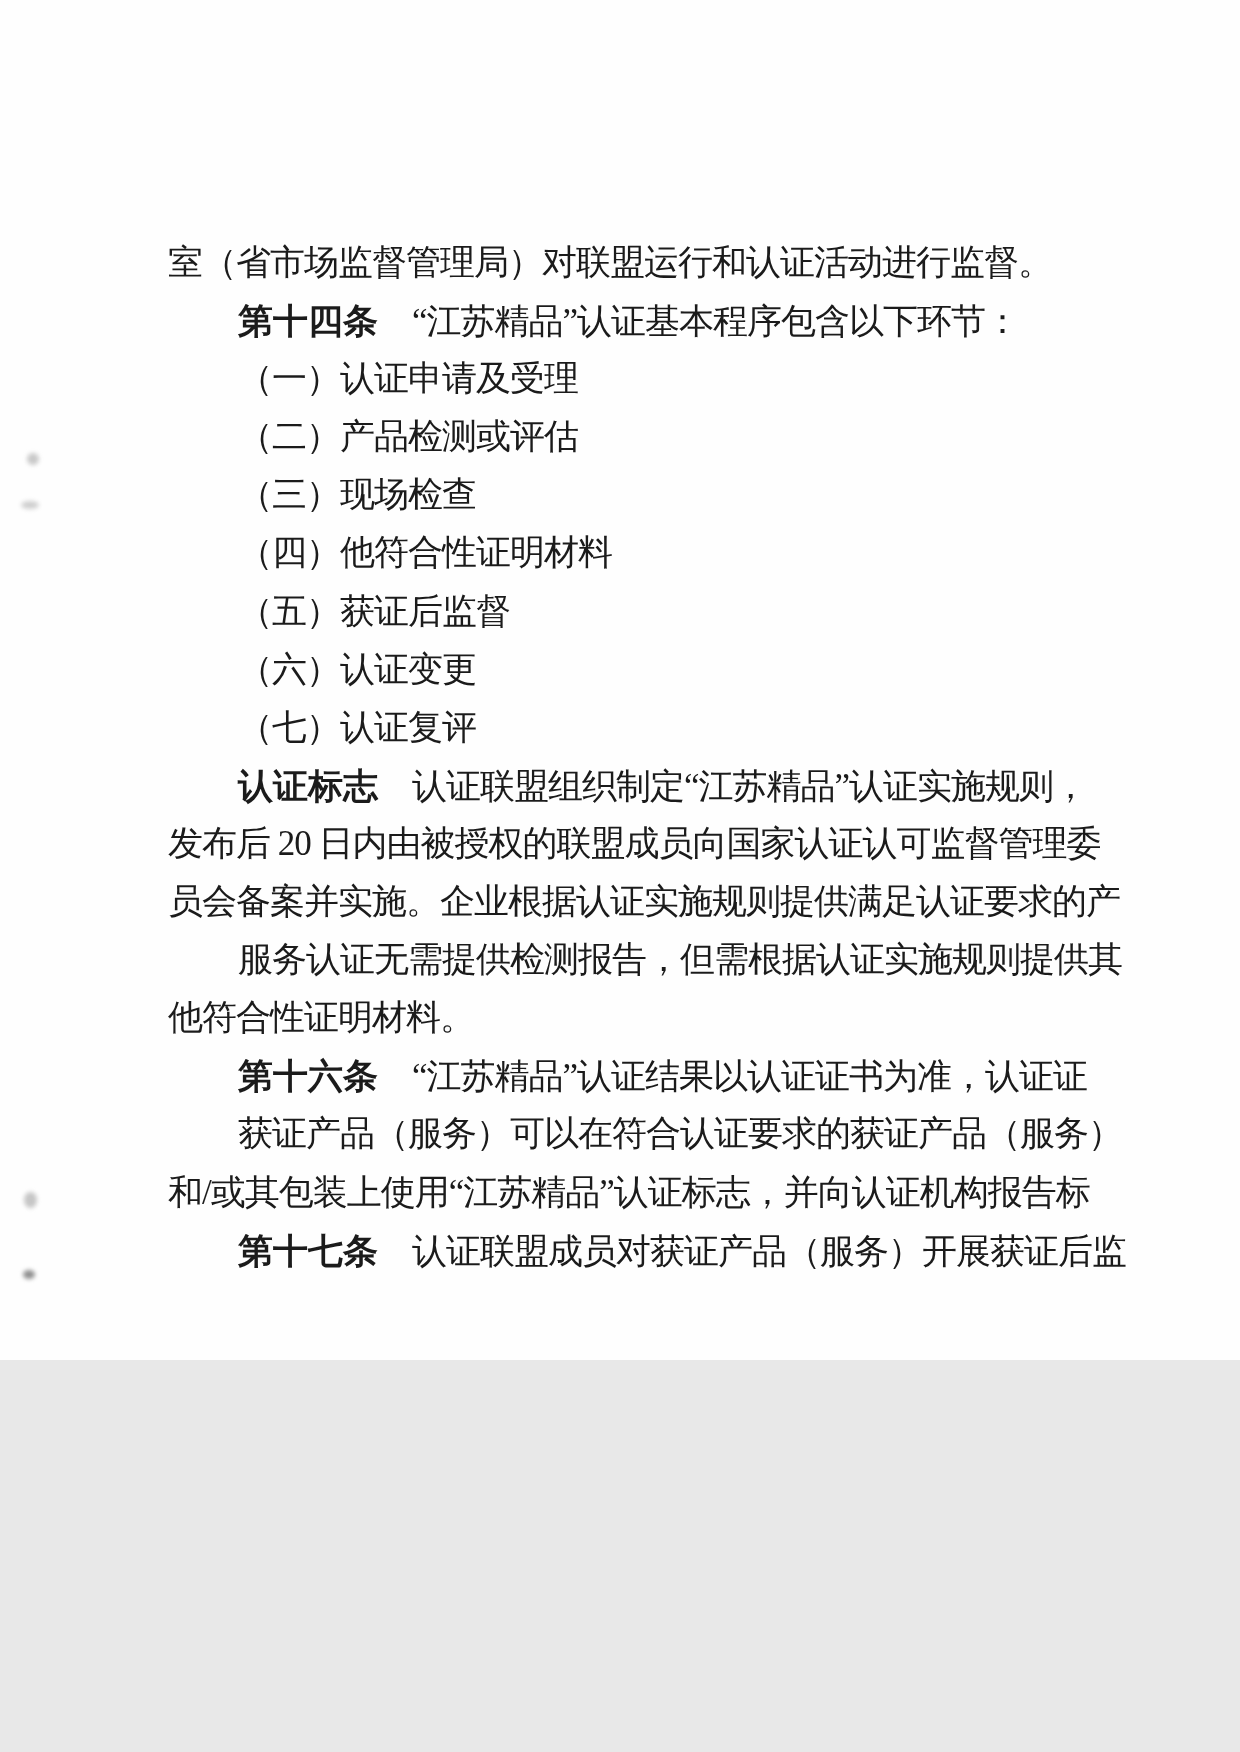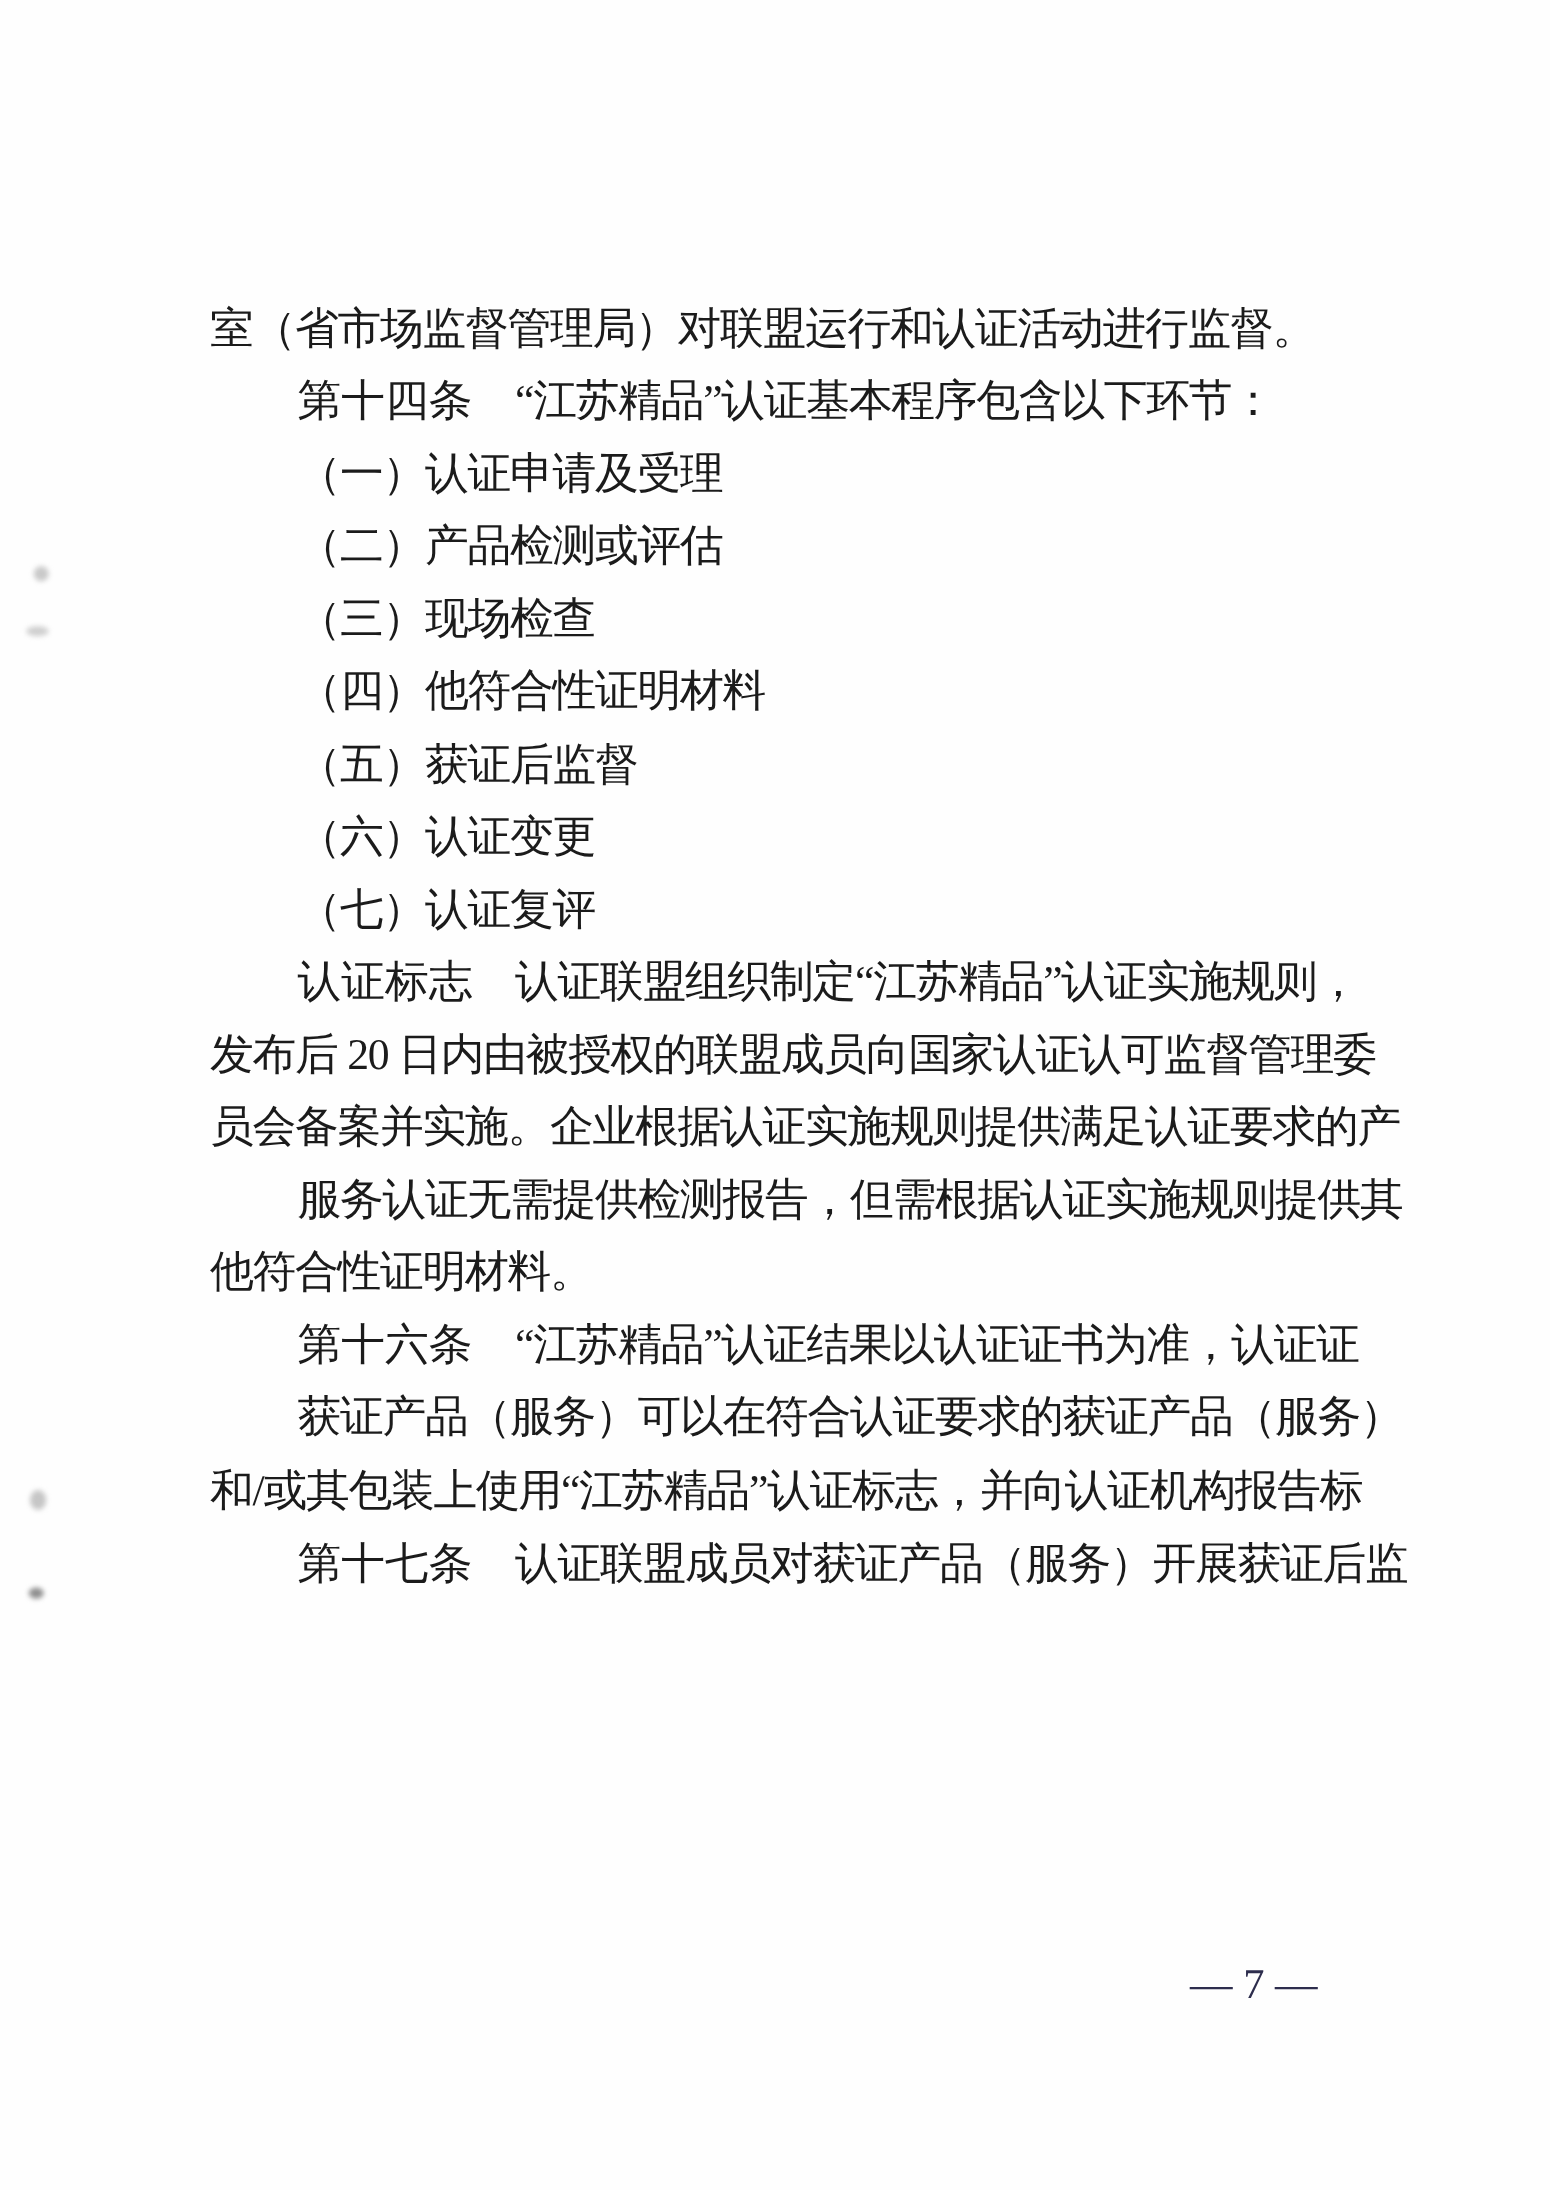--- a/index.html
+++ b/index.html
@@ -3,21 +3,21 @@
 <meta charset="utf-8">
 <style>
   html, body {
     margin: 0;
     padding: 0;
     background: #e8e8e8;
   }
   .page {
     position: relative;
     width: 1240px;
-    height: 1752px;
+    height: 1360px;
     margin: 0 auto;
     background: #fefefe;
     overflow: hidden;
     font-family: "Liberation Serif", "DejaVu Serif", serif;
   }
   .doc-body {
     position: absolute;
     left: 168px;
     top: 234px;
     width: 920px;
@@ -28,21 +28,21 @@
     line-height: 58.1px;
     font-size: 35px;
     letter-spacing: -1px;
     white-space: nowrap;
     font-family: "Liberation Serif", "DejaVu Serif", serif;
   }
   .line.indent-2 {
     padding-left: 70px;
   }
   .article-no {
-    font-weight: 400;
+    font-weight: 700;
     font-family: "Liberation Sans", "DejaVu Sans", sans-serif;
     letter-spacing: 0px;
   }
   .page-footer {
     position: absolute;
     left: 952px;
     top: 1568px;
     font-size: 34px;
     line-height: 40px;
     color: #2d2d4d;

